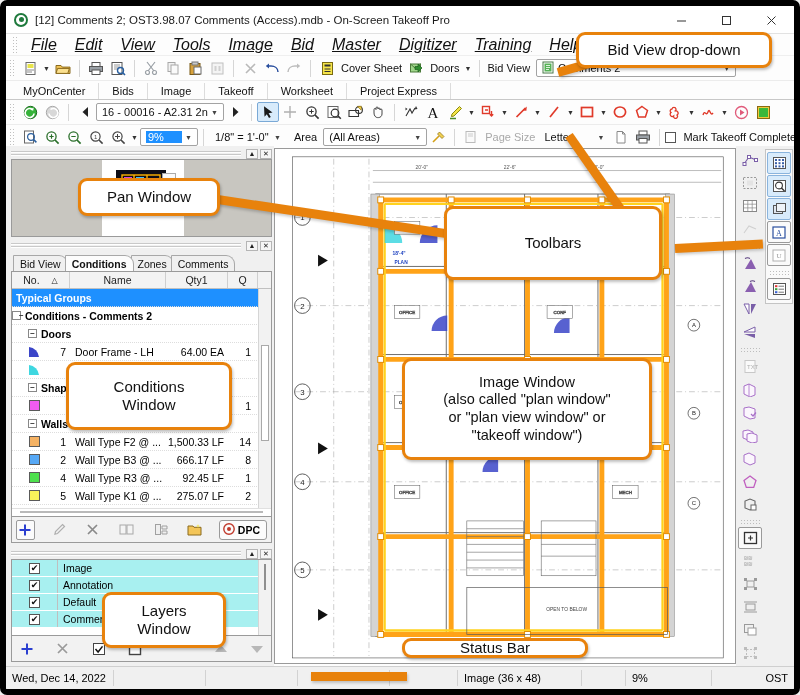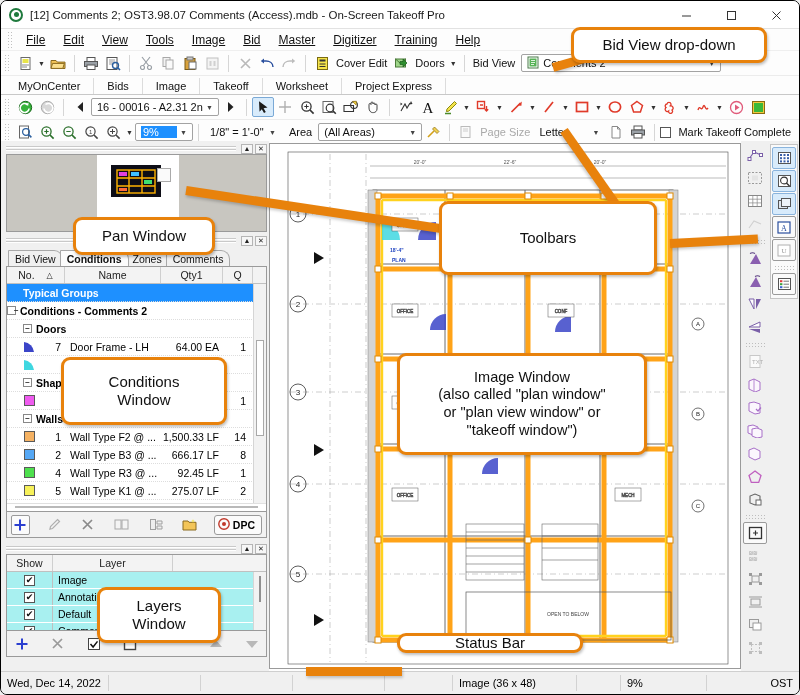--- a/index.html
+++ b/index.html
@@ -6,21 +6,21 @@
   html, body { margin:0; padding:0; }
   body {
     width:800px; height:695px; overflow:hidden;
     font-family:"Liberation Sans", sans-serif;
     font-size:11px; color:#000;
     background:#f0f0f0;
   }
   #app {
     position:relative; width:800px; height:695px;
     background:#fdfdfd;
-    border:1px solid #000000; border-radius:7px;
+    border:6px solid #000000; border-radius:7px;
     overflow:hidden;
   }
 
   
   #titlebar {
     height:28px; display:flex; align-items:center;
     background:#ffffff; border-bottom:1px solid #e2e2e2;
     padding-left:8px; position:relative;
   }
   .app-logo {
@@ -40,21 +40,21 @@
 
   
   #menubar {
     height:22px; display:flex; align-items:center;
     background:#fdfdfd; border-bottom:1px solid #efefef;
     padding-left:6px;
   }
   .grip { width:7px; height:18px; margin-right:3px;
     background-image:radial-gradient(#c0c0c0 1px, transparent 1px);
     background-size:3px 3px; flex:0 0 auto; }
-  .menu-item { padding:2px 9px; font-size:12px; color:#111; white-space:nowrap; }
+  .menu-item { padding:2px 9px; font-size:16px; color:#111; white-space:nowrap;font-style:italic; }
   .menu-item u { text-decoration:underline; }
 
   
   .tbrow { display:flex; align-items:center; background:#fdfdfd;
            border-bottom:1px solid #ececec; height:25px; padding-left:3px; }
   .tbsep { width:1px; height:17px; background:#d6d6d6; margin:0 5px; flex:0 0 auto; }
   .tbtn { width:22px; height:20px; display:flex; align-items:center; justify-content:center;
           flex:0 0 auto; border:1px solid transparent; border-radius:2px; }
   .tbtn.active { background:#d8ebfb; border-color:#7aa9d6; }
   .tbtn svg { display:block; }
@@ -317,21 +317,21 @@
     </div>
     <div class="tbsep"></div>
 
     <div class="tbtn">
       <svg width="15" height="15">
           <rect x="2.5" y="1.5" width="10" height="12" fill="#f5e44a" stroke="#7a6a10"></rect>
           <rect x="4.5" y="3.5" width="6" height="2" fill="#333"></rect>
           <path d="M4.5 8h6M4.5 10.5h6" stroke="#333"></path>
         </svg>
     </div>
-    <div class="tb-label">Cover Edit</div>
+    <div class="tb-label">Cover Sheet</div>
     <div class="tbtn">
       <svg width="15" height="15">
           <rect x="1.5" y="3" width="10" height="8" fill="#9fd68a" stroke="#4b7a3a"></rect>
           <path d="M1.5 3l5 4.5L11.5 3" fill="none" stroke="#4b7a3a"></path>
           <path d="M9 11l4-4-4-4v2.5H6v3h3z" fill="#2f8f2f" stroke="#1d5f1d" stroke-width=".7"></path>
         </svg>
     </div>
     <div class="tb-label">Doors</div>
     <div class="caret">▼</div>
     <div class="tbsep"></div>
@@ -652,21 +652,21 @@
               <span>No.</span>
               <span style="margin-left:12px; font-size:8px;">△</span>
             </div>
             <div class="gh" style="width:96px;">Name</div>
             <div class="gh" style="width:62px;">Qty1</div>
             <div class="gh" style="width:30px;">Q</div>
           </div>
           <div class="gbody">
 
             <div class="grow sel">
-              <span style="padding-left:16px;">Typical Groups</span>
+              <span style="padding-left:4px;">Typical Groups</span>
             </div>
 
             <div class="grow group">
               <span style="padding-left:6px; margin-right:4px;" class="exp">−</span>
               <span>Conditions - Comments 2</span>
             </div>
 
             <div class="grow group">
               <span style="margin-left:16px; margin-right:4px;" class="exp">−</span>
               <span>Doors</span>
@@ -815,24 +815,20 @@
         </div>
       </div>
 
       <div class="panel" id="layerwrap">
         <div class="panelbar">
           <span class="gripline"></span>
           <span class="pbtn">▲</span>
           <span class="pbtn">✕</span>
         </div>
         <div class="gridbox" style="height:77px;">
-          <div class="ghead">
-            <div class="gh" style="width:46px;">Show</div>
-            <div class="gh" style="width:120px;">Layer</div>
-          </div>
           <div class="gbody">
             <div class="lrow">
               <span class="cshow">
                   <span class="cbx">✔</span>
                 </span>
               <span class="cname">Image</span>
             </div>
             <div class="lrow">
               <span class="cshow">
                   <span class="cbx">✔</span>
@@ -1265,21 +1261,21 @@
   </div>
 
   <div class="leader" style="left:552px; top:62px; width:66px; height:9px; transform:rotate(-16deg);"></div>
   <div class="leader" style="left:185px; top:185px; width:270px; height:9px; transform:rotate(8.5deg);"></div>
   <div class="leader" style="left:563px; top:125px; width:96px; height:9px; transform:rotate(55deg);"></div>
   <div class="leader" style="left:669px; top:238px; width:88px; height:9px; transform:rotate(-3deg);"></div>
   <div class="leader" style="left:305px; top:666px; width:96px; height:9px; transform:rotate(0deg);"></div>
 
   <div class="callout" style="left:570px; top:26px; width:196px; height:36px;">Bid View drop-down</div>
 
-  <div class="callout" style="left:72px; top:172px; width:142px; height:38px;margin-top:44px;">Pan Window</div>
+  <div class="callout" style="left:72px; top:172px; width:142px; height:38px;">Pan Window</div>
 
   <div class="callout" style="left:438px; top:200px; width:218px; height:74px;">Toolbars</div>
 
   <div class="callout" style="left:60px; top:356px; width:166px; height:68px; white-space:pre-line;">Conditions
 Window</div>
 
   <div class="callout" style="left:396px; top:352px; width:250px; height:102px; white-space:pre-line; font-size:14.5px;">Image Window
 (also called "plan window"
 or "plan view window" or
 "takeoff window")</div>

